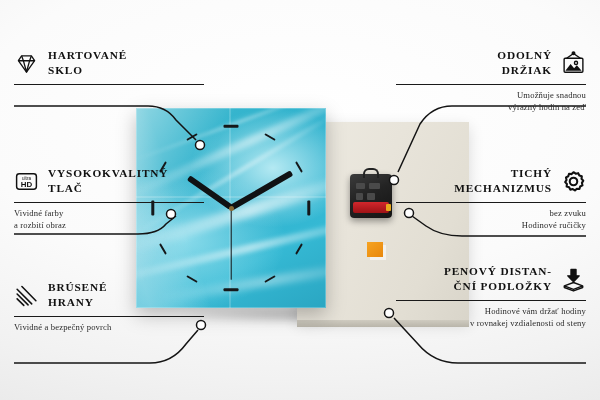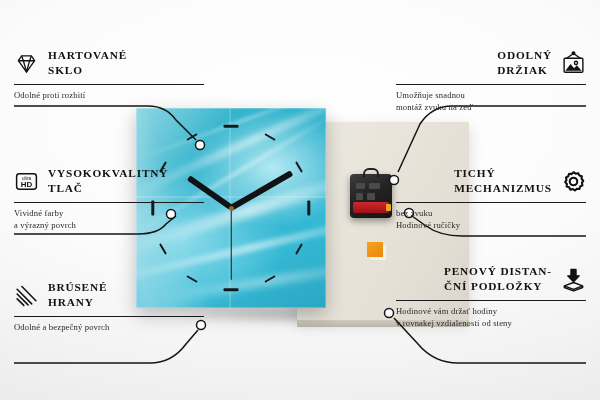--- a/index.html
+++ b/index.html
@@ -8,21 +8,21 @@
     font-family:"Liberation Serif", serif;
     background:
       radial-gradient(ellipse 120% 90% at 50% 30%, #ffffff 0%, #fbfbfb 45%, #f2f2f2 72%, #e6e6e6 100%);
     position:relative;
   }
   #stage { position:absolute; inset:0; }
 
   
   .feat { position:absolute; width:190px; }
   .feat.left  { left:14px;  text-align:left; }
-  .feat.right { right:14px; text-align:left; }
+  .feat.right { right:14px; text-align:right; }
 
   .feat-head { display:flex; align-items:center; gap:9px; }
   .feat.right .feat-head { flex-direction:row-reverse; }
 
   .feat-title {
     font-size:11.3px; font-weight:700; letter-spacing:.85px;
     line-height:1.36; color:#111; text-transform:uppercase;
     font-family:"Liberation Serif", serif;
   }
   .feat-rule { height:1.3px; background:#1a1a1a; margin:5px 0 4px; width:100%; }
@@ -192,61 +192,60 @@
           <path d="M4.2 9.3H19.8"></path>
         </g>
       </svg>
       <div class="feat-title">
         <div>HARTOVANÉ</div>
         <div>SKLO</div>
       </div>
     </div>
     <div class="feat-rule"></div>
     <div class="feat-desc">
-      <div>Odolné proti rozbití</div>
     </div>
   </div>
 
   <div class="feat left" id="f-print">
     <div class="feat-head">
       <svg class="ico" viewBox="0 0 24 24">
         <rect x="2.5" y="4.5" width="19" height="15" rx="2.6" fill="none" stroke="#111" stroke-width="1.4"></rect>
         <text x="12" y="11" text-anchor="middle" font-family="Liberation Sans, sans-serif" font-size="4.4" fill="#111">ultra</text>
         <text x="12" y="17.4" text-anchor="middle" font-family="Liberation Sans, sans-serif" font-size="7.6" font-weight="bold" fill="#111">HD</text>
       </svg>
       <div class="feat-title">
         <div>VYSOKOKVALITNÝ</div>
         <div>TLAČ</div>
       </div>
     </div>
     <div class="feat-rule"></div>
     <div class="feat-desc">
       <div>Vividné farby</div>
-      <div>a výrazný povrch</div>
+      <div>a rozbití obraz</div>
     </div>
   </div>
 
   <div class="feat left" id="f-edges">
     <div class="feat-head">
       <svg class="ico" viewBox="0 0 24 24">
         <g stroke="#111" stroke-width="1.5" stroke-linecap="round">
           <path d="M3 6 L17 20"></path>
             <path d="M3 10.6 L13.5 21"></path>
             <path d="M3 15.2 L9.4 21.5"></path>
           <path d="M7.6 3.4 L21 17"></path>
         </g>
       </svg>
       <div class="feat-title">
         <div>BRÚSENÉ</div>
         <div>HRANY</div>
       </div>
     </div>
     <div class="feat-rule"></div>
     <div class="feat-desc">
-      <div>Odolné a bezpečný povrch</div>
+      <div>Vividné a bezpečný povrch</div>
     </div>
   </div>
 
   <div class="feat right" id="f-holder">
     <div class="feat-head">
       <svg class="ico" viewBox="0 0 24 24">
         <g fill="none" stroke="#111" stroke-width="1.35" stroke-linejoin="round">
           <rect x="3" y="7" width="18" height="13.4" rx="1"></rect>
           <path d="M12 2.4 L5.4 7 M12 2.4 L18.6 7"></path>
           <circle cx="12" cy="2.2" r="1.25" fill="#111"></circle>
@@ -255,21 +254,21 @@
         </g>
       </svg>
       <div class="feat-title">
         <div>ODOLNÝ</div>
         <div>DRŽIAK</div>
       </div>
     </div>
     <div class="feat-rule"></div>
     <div class="feat-desc">
       <div>Umožňuje snadnou</div>
-      <div>montáž zvuku na zeď</div>
+      <div>výrazný hodin na zeď</div>
     </div>
   </div>
 
   <div class="feat right" id="f-mech">
     <div class="feat-head">
       <svg class="ico" viewBox="0 0 24 24">
         <g fill="none" stroke="#111" stroke-width="2" stroke-linejoin="round">
           <path d="M12 3.1 14.1 4.5 16.5 4 17.6 6.2 20 6.9 19.7 9.4 21.4 11.2 20.1 13.3 20.6 15.7 18.4 16.8 17.7 19.2 15.2 18.9 13.4 20.6 11.3 19.3 8.9 19.8 7.8 17.6 5.4 16.9 5.7 14.4 4 12.6 5.3 10.5 4.8 8.1 7 7 7.7 4.6 10.2 4.9Z"></path>
           <circle cx="12" cy="12" r="3.6"></circle>
         </g>

